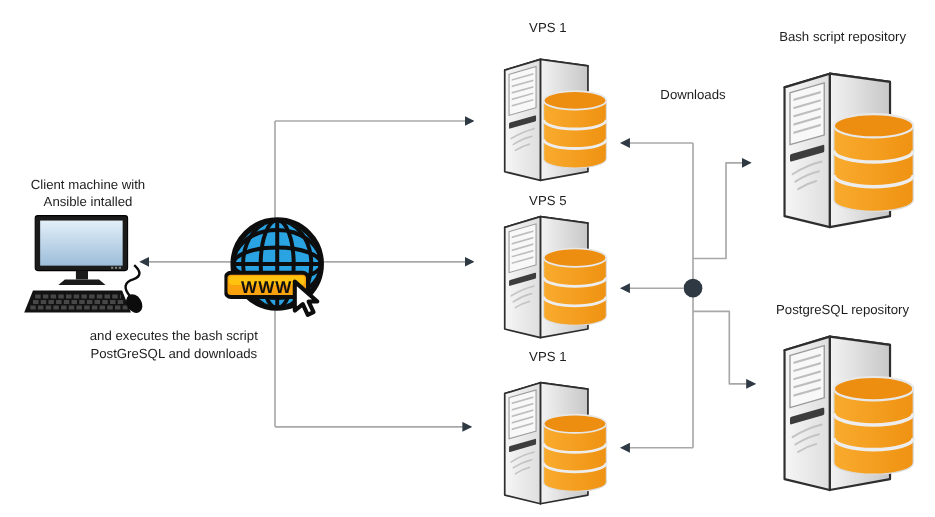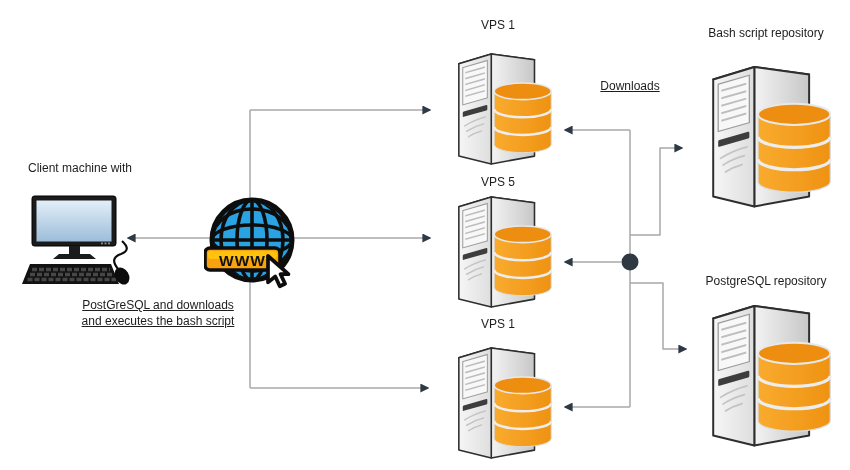--- a/index.html
+++ b/index.html
@@ -2,21 +2,21 @@
 <html><head>
 <meta charset="utf-8">
 <style>
   html,body{margin:0;padding:0;}
   body{
     width:850px;height:470px;position:relative;overflow:hidden;
     background:#ffffff;color:#1d1d1d;
     font-family:"Liberation Sans", sans-serif;
   }
   .label{position:absolute;font-size:12px;line-height:15px;text-align:center;}
-  .note{position:absolute;font-size:12px;line-height:16px;text-align:center;text-decoration:underline;}
+  .note{position:absolute;font-size:12px;line-height:16px;text-align:center;}
   .icon{position:absolute;}
   #connectors{position:absolute;left:0;top:0;z-index:0;}
   .icon{z-index:1;}
   .label,.note{z-index:2;}
 </style>
 </head>
 <body>
 
 <svg id="connectors" width="850" height="470" viewBox="0 0 850 470">
   <defs>
@@ -149,25 +149,26 @@
 
 <svg class="icon" style="left:702px;top:57px" width="142" height="152" viewBox="0 0 114 122">
     <use href="#server-icon"></use>
   </svg>
 <svg class="icon" style="left:702px;top:296px" width="142" height="152" viewBox="0 0 114 122">
     <use href="#server-icon"></use>
   </svg>
 
 <div class="label" style="left:10px;top:161px;width:140px">
   <div>Client machine with</div>
+  <div>Ansible intalled</div>
 </div>
 
 <div class="note" style="left:55px;top:297px;width:206px">
+  <div>and executes the bash script</div>
   <div>PostGreSQL and downloads</div>
-  <div>and executes the bash script</div>
 </div>
 
 <div class="label" style="left:440px;top:18px;width:116px">VPS 1</div>
 <div class="label" style="left:440px;top:175px;width:116px">VPS 5</div>
 <div class="label" style="left:440px;top:317px;width:116px">VPS 1</div>
 
 <div class="note" style="left:557px;top:78px;width:146px">
   <div>Downloads</div>
 </div>
 

